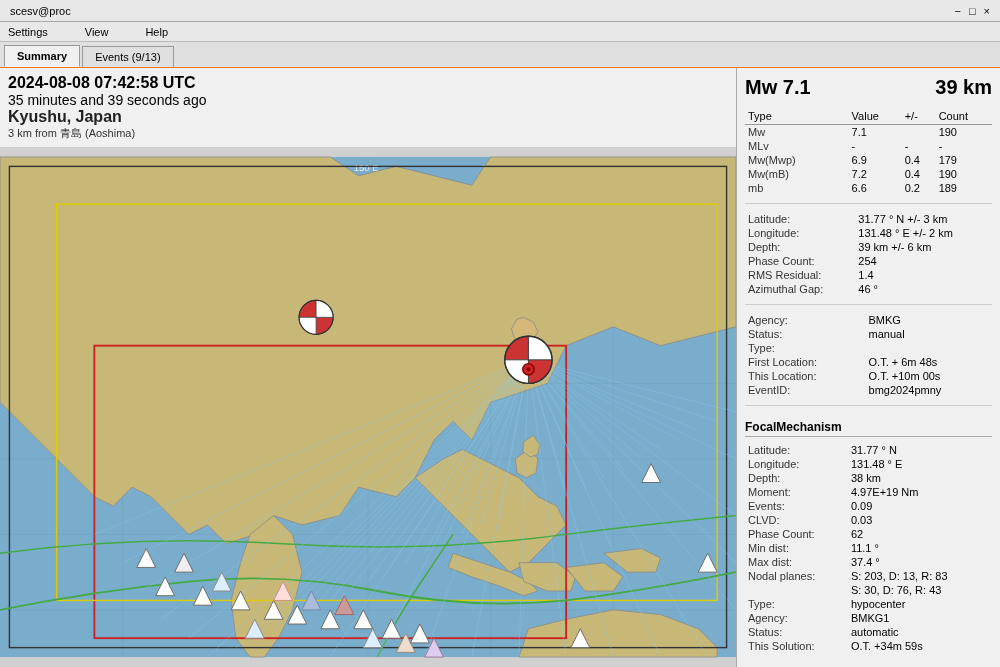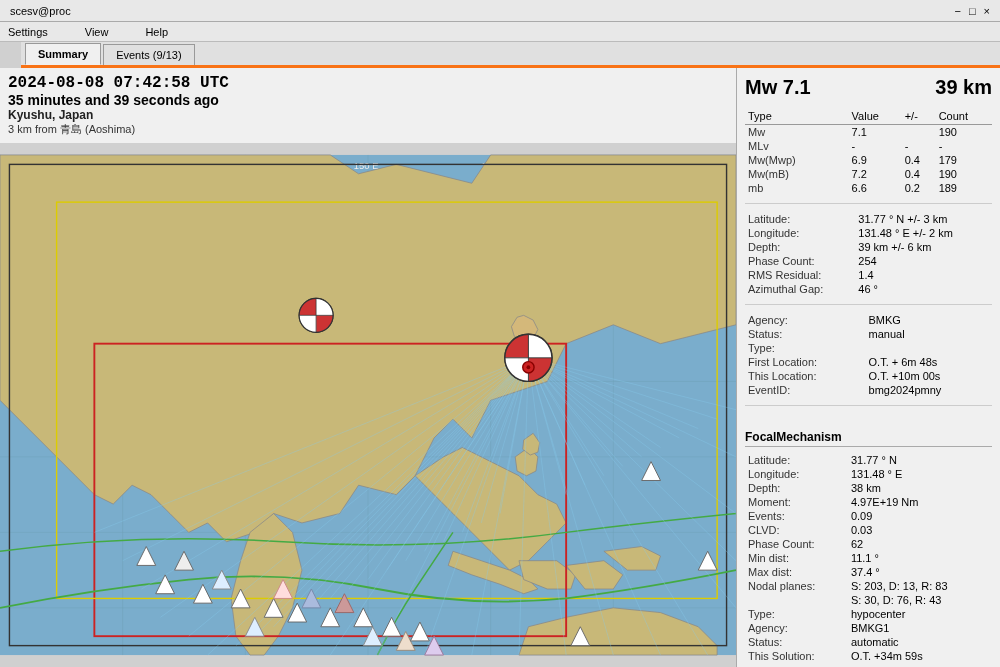--- a/index.html
+++ b/index.html
@@ -33,22 +33,21 @@
       gap: 29px;
     }
     #menubar span { font-size: 11px; cursor: pointer; padding: 2px 4px; }
     
     #tabs {
       height: 26px;
       background: #e0e0e0;
       display: flex;
       align-items: flex-end;
       padding-left: 4px;
-      border-bottom: 3px solid #f97316;
-      margin-left: 21px;
+      border-bottom: 1px solid #f97316;
     }
     .tab {
       padding: 4px 12px;
       font-size: 11px;
       background: #e0e0e0;
       border: 1px solid #999;
       border-bottom: none;
       cursor: pointer;
       margin-right: 2px;
     }
@@ -100,34 +99,34 @@
     .info-table .header-row td {
       font-weight: normal;
       color: #000;
       border-bottom: 1px solid #999;
       padding-bottom: 2px;
       margin-bottom: 0;
     }
     .section-title {
       font-weight: bold;
       font-size: 12px;
-      margin-top: 16px;
+      margin-top: 6px;
       margin-bottom: 2px;
       border-bottom: 1px solid #aaa;
       padding-bottom: 2px;
     }
     .divider { border: none; border-top: 1px solid #ccc; margin: 4px 0; }
     
     #summary-header {
       padding: 6px 8px;
       background: #f0f0f0;
     }
-    #summary-header .datetime { font-size: 16px; font-weight: bold; font-family: Liberation Mono, monospace; }
-    #summary-header .ago { font-size: 14px; font-weight: bold; }
-    #summary-header .location { font-size: 12px; font-weight: bold; color: #222; }
+    #summary-header .datetime { font-size: 16px; font-weight: bold; }
+    #summary-header .ago { font-size: 14px; font-weight: normal; }
+    #summary-header .location { font-size: 16px; font-weight: bold; color: #222; }
     #summary-header .distance { font-size: 11px; color: #333; }
     
     #left-panel {
       display: flex;
       flex-direction: column;
       flex: 1;
     }
     
     .map-container {
       flex: 1;

